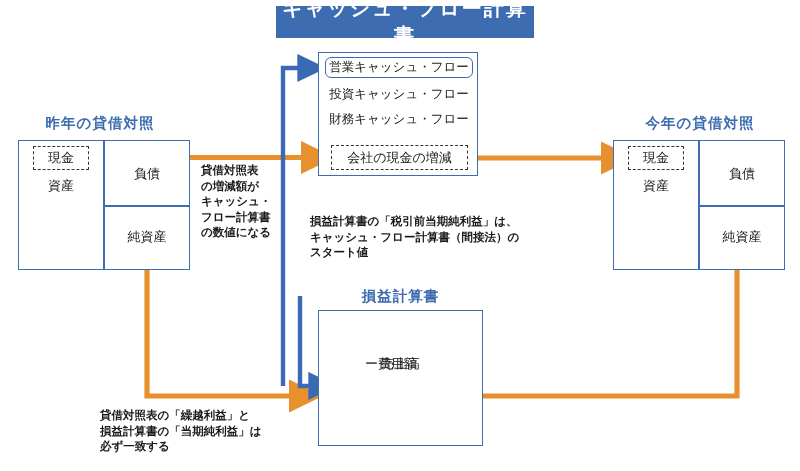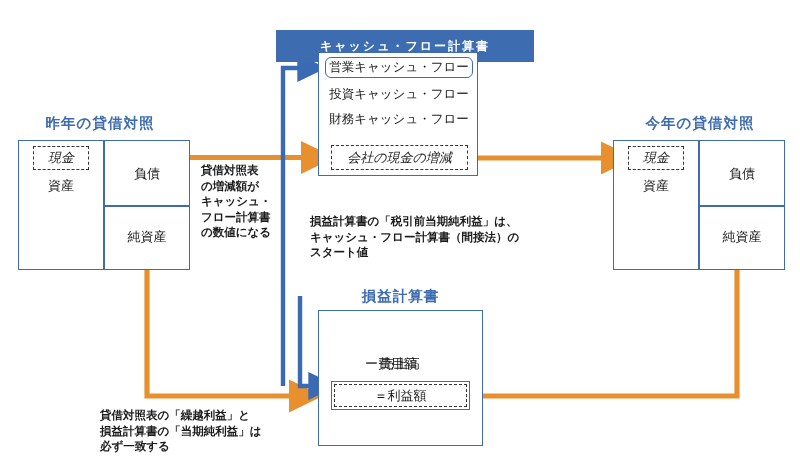--- a/index.html
+++ b/index.html
@@ -15,27 +15,26 @@
     font-family: "DejaVu Sans", "Liberation Sans", sans-serif;
     overflow: hidden;
   }
   .abs { position: absolute; }
 
   
   .banner {
     background: #3d6cb0;
     color: #ffffff;
     font-weight: bold;
-    font-size: 12px;
+    font-size: 20px;
     letter-spacing: 2px;
     display: flex;
     align-items: center;
     justify-content: center;
     text-align: center;
-    margin-top: 24px;
   }
 
   
   .sec-title {
     color: #3d6cb0;
     font-weight: bold;
     font-size: 14.5px;
     letter-spacing: 1px;
     text-align: center;
     white-space: nowrap;
@@ -64,21 +63,20 @@
   .dashed-box {
     border: 1.4px dashed #333333;
     background: #ffffff;
     box-sizing: border-box;
     display: flex;
     align-items: center;
     justify-content: center;
     font-size: 13px;
     color: #1a1a1a;
     white-space: nowrap;
-    font-style: italic;
   }
 
   
   .nested-outer {
     border: 1.4px solid #3d6cb0;
     background: #ffffff;
     box-sizing: border-box;
     padding: 2px;
   }
   .nested-inner {
@@ -217,25 +215,20 @@
   <div class="abs cell-label" style="left:702px; top:165px; width:80px;">負債</div>
   <div class="abs cell-label" style="left:702px; top:228px; width:80px;">純資産</div>
 
   <div class="abs sec-title" style="left:318px; top:287px; width:165px;">損益計算書</div>
 
   <div class="abs box" style="left:318px; top:310px; width:165px; height:136px;"></div>
 
   <div class="abs cell-label" style="left:318px; top:327px; width:165px;margin-top:28px;">売上高</div>
   <div class="abs cell-label" style="left:318px; top:355px; width:146px;">ー費用額</div>
 
-  <div class="abs nested-outer" style="left:331px; top:381px; width:139px; height:29px;">
-    <div class="nested-inner">
-      <span>＝利益額</span>
-    </div>
-  </div>
 
   <div class="abs note" style="left:201px; top:163px; width:95px;">貸借対照表
 の増減額が
 キャッシュ・
 フロー計算書
 の数値になる</div>
 
   <div class="abs note" style="left:310px; top:214px; width:225px;">損益計算書の「税引前当期純利益」は、
 キャッシュ・フロー計算書（間接法）の
 スタート値</div>

